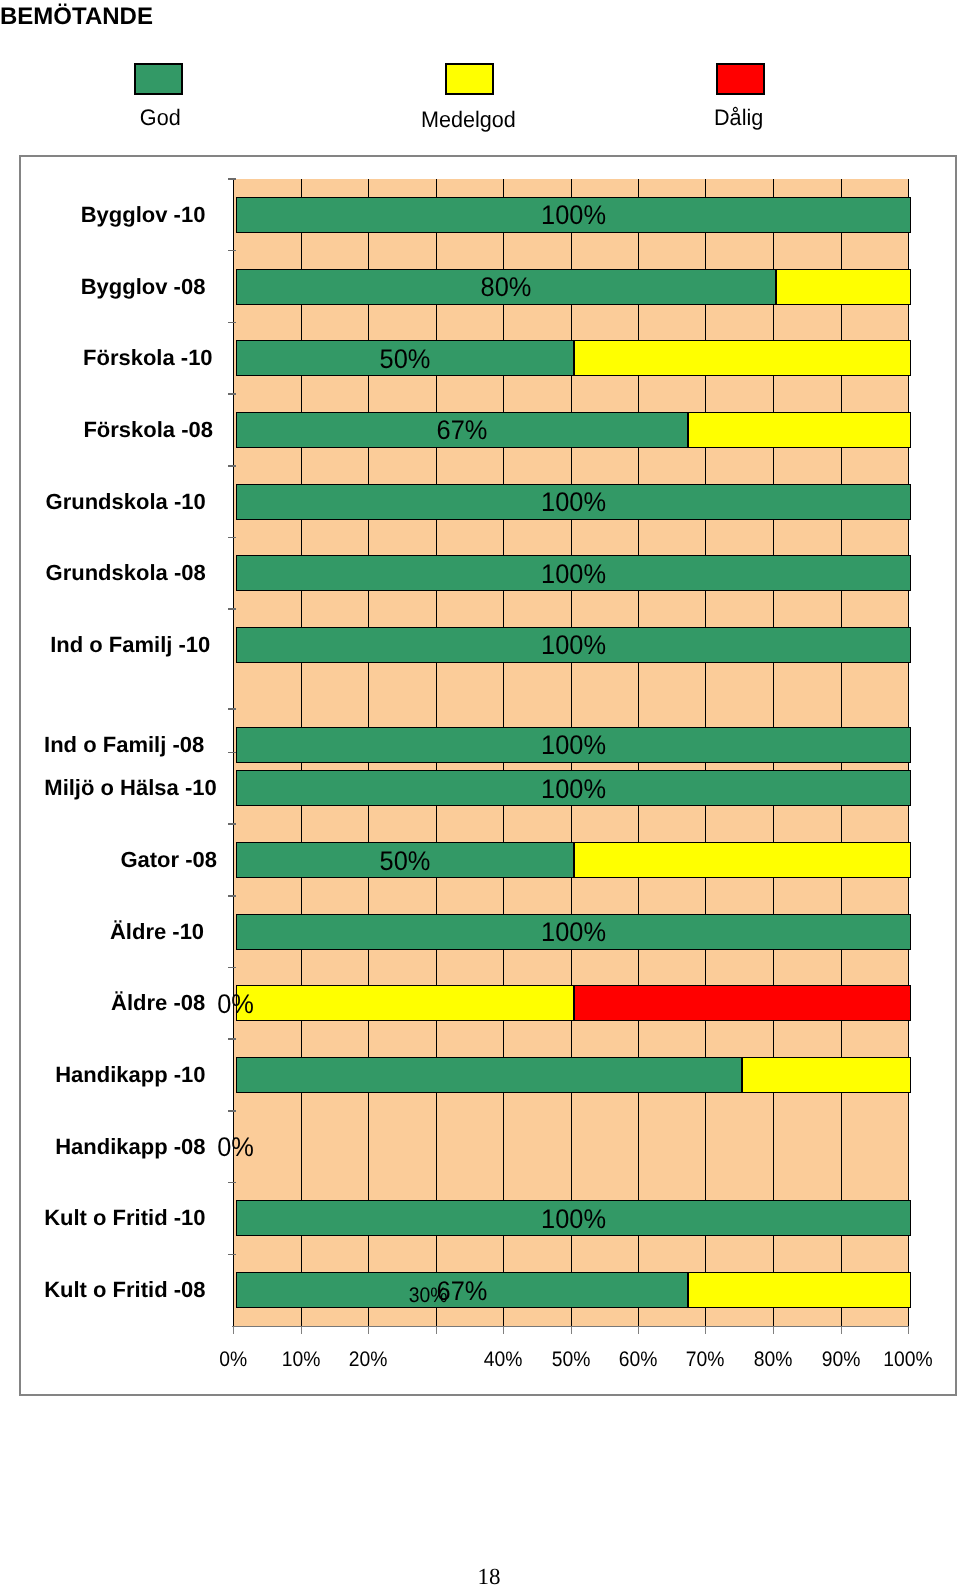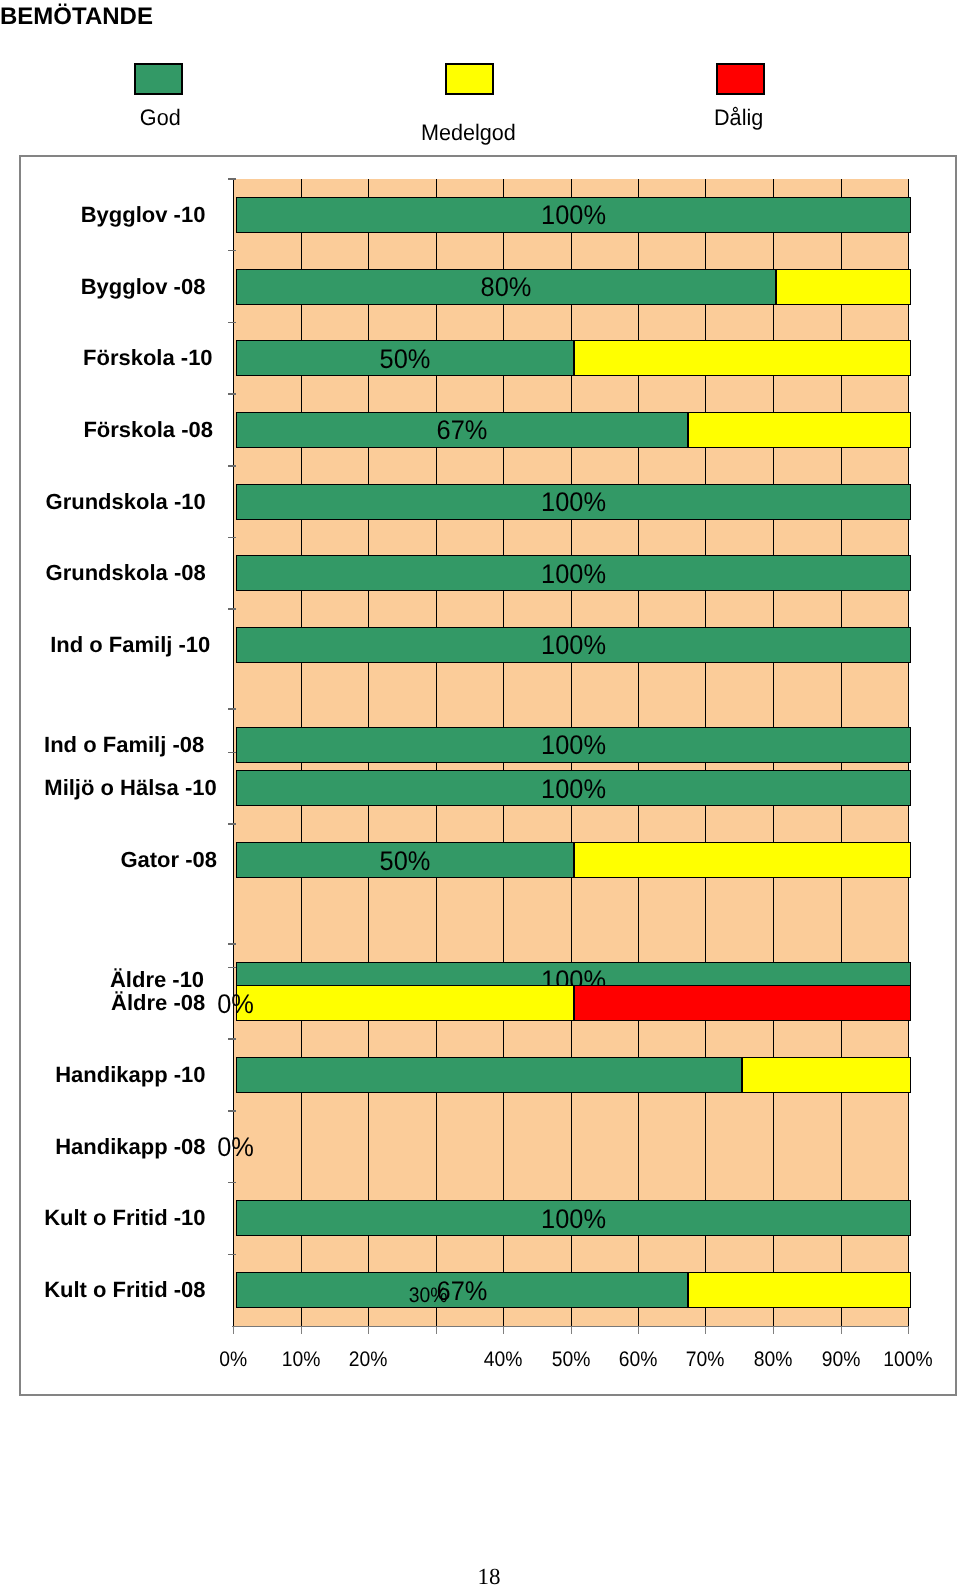--- a/index.html
+++ b/index.html
@@ -32,21 +32,21 @@
 </style>
 </head>
 <body>
 
 <div id="page-title">BEMÖTANDE</div>
 
 <div id="legend">
   <div class="legend-swatch" style="left:134px;top:63px;background:#339966"></div>
   <div class="legend-label" style="left:60.4px;top:107px;width:200px"><span>God</span></div>
   <div class="legend-swatch" style="left:445px;top:63px;background:#FFFF00"></div>
-  <div class="legend-label" style="left:368.4px;top:122px;width:200px"><span>Medelgod</span></div>
+  <div class="legend-label" style="left:368.4px;top:109px;width:200px"><span>Medelgod</span></div>
   <div class="legend-swatch" style="left:716px;top:63px;background:#FF0000"></div>
   <div class="legend-label" style="left:638.5px;top:107px;width:200px"><span>Dålig</span></div>
 </div>
 
 <div id="chart-frame">
   <div id="plot-area">
       <div class="vgrid" style="left: 0px;"></div>
       <div class="vgrid" style="left: 68px;"></div>
       <div class="vgrid" style="left: 135px;"></div>
       <div class="vgrid" style="left: 203px;"></div>
@@ -116,21 +116,21 @@
       <div class="seg" style="left: 212px; width: 675px; top: 613.344px; height: 36px; bottom: auto; background: rgb(51, 153, 102);"></div>
       <div class="dlabel" style="left: 399.5px; width: 300px; top: 618.844px;"><span>100%</span></div>
     </div>
     <div class="bar-row" style="top: 0px; height: 1209px;">
       <div class="ytick" style="top: 666.388px;"></div>
       <div class="cat-label" style="left: -67px; width: 260px; top: 690.031px;">Gator -08</div>
       <div class="seg" style="left: 212px; width: 337.5px; top: 685.031px; height: 36px; bottom: auto; background: rgb(51, 153, 102);"></div>
       <div class="seg" style="left: 549.5px; width: 337.5px; top: 685.031px; height: 36px; bottom: auto; background: rgb(255, 255, 0);"></div>
       <div class="dlabel" style="left: 230.75px; width: 300px; top: 690.531px;"><span>50%</span></div>
     </div>
-    <div class="bar-row" style="top: 0px; height: 1209px; margin-top: 48px;">
+    <div class="bar-row" style="top: 0px; height: 1209px;">
       <div class="ytick" style="top: 738.075px;"></div>
       <div class="cat-label" style="left: -79.9px; width: 260px; top: 761.719px;">Äldre -10</div>
       <div class="seg" style="left: 212px; width: 675px; top: 756.719px; height: 36px; bottom: auto; background: rgb(51, 153, 102);"></div>
       <div class="dlabel" style="left: 399.5px; width: 300px; top: 762.219px;"><span>100%</span></div>
     </div>
     <div class="bar-row" style="top: 0px; height: 1209px;">
       <div class="ytick" style="top: 809.763px;"></div>
       <div class="cat-label" style="left: -78.8px; width: 260px; top: 833.406px;">Äldre -08</div>
       <div class="seg" style="left: 212px; width: 337.5px; top: 828.406px; height: 36px; bottom: auto; background: rgb(255, 255, 0);"></div>
       <div class="seg" style="left: 549.5px; width: 337.5px; top: 828.406px; height: 36px; bottom: auto; background: rgb(255, 0, 0);"></div>

